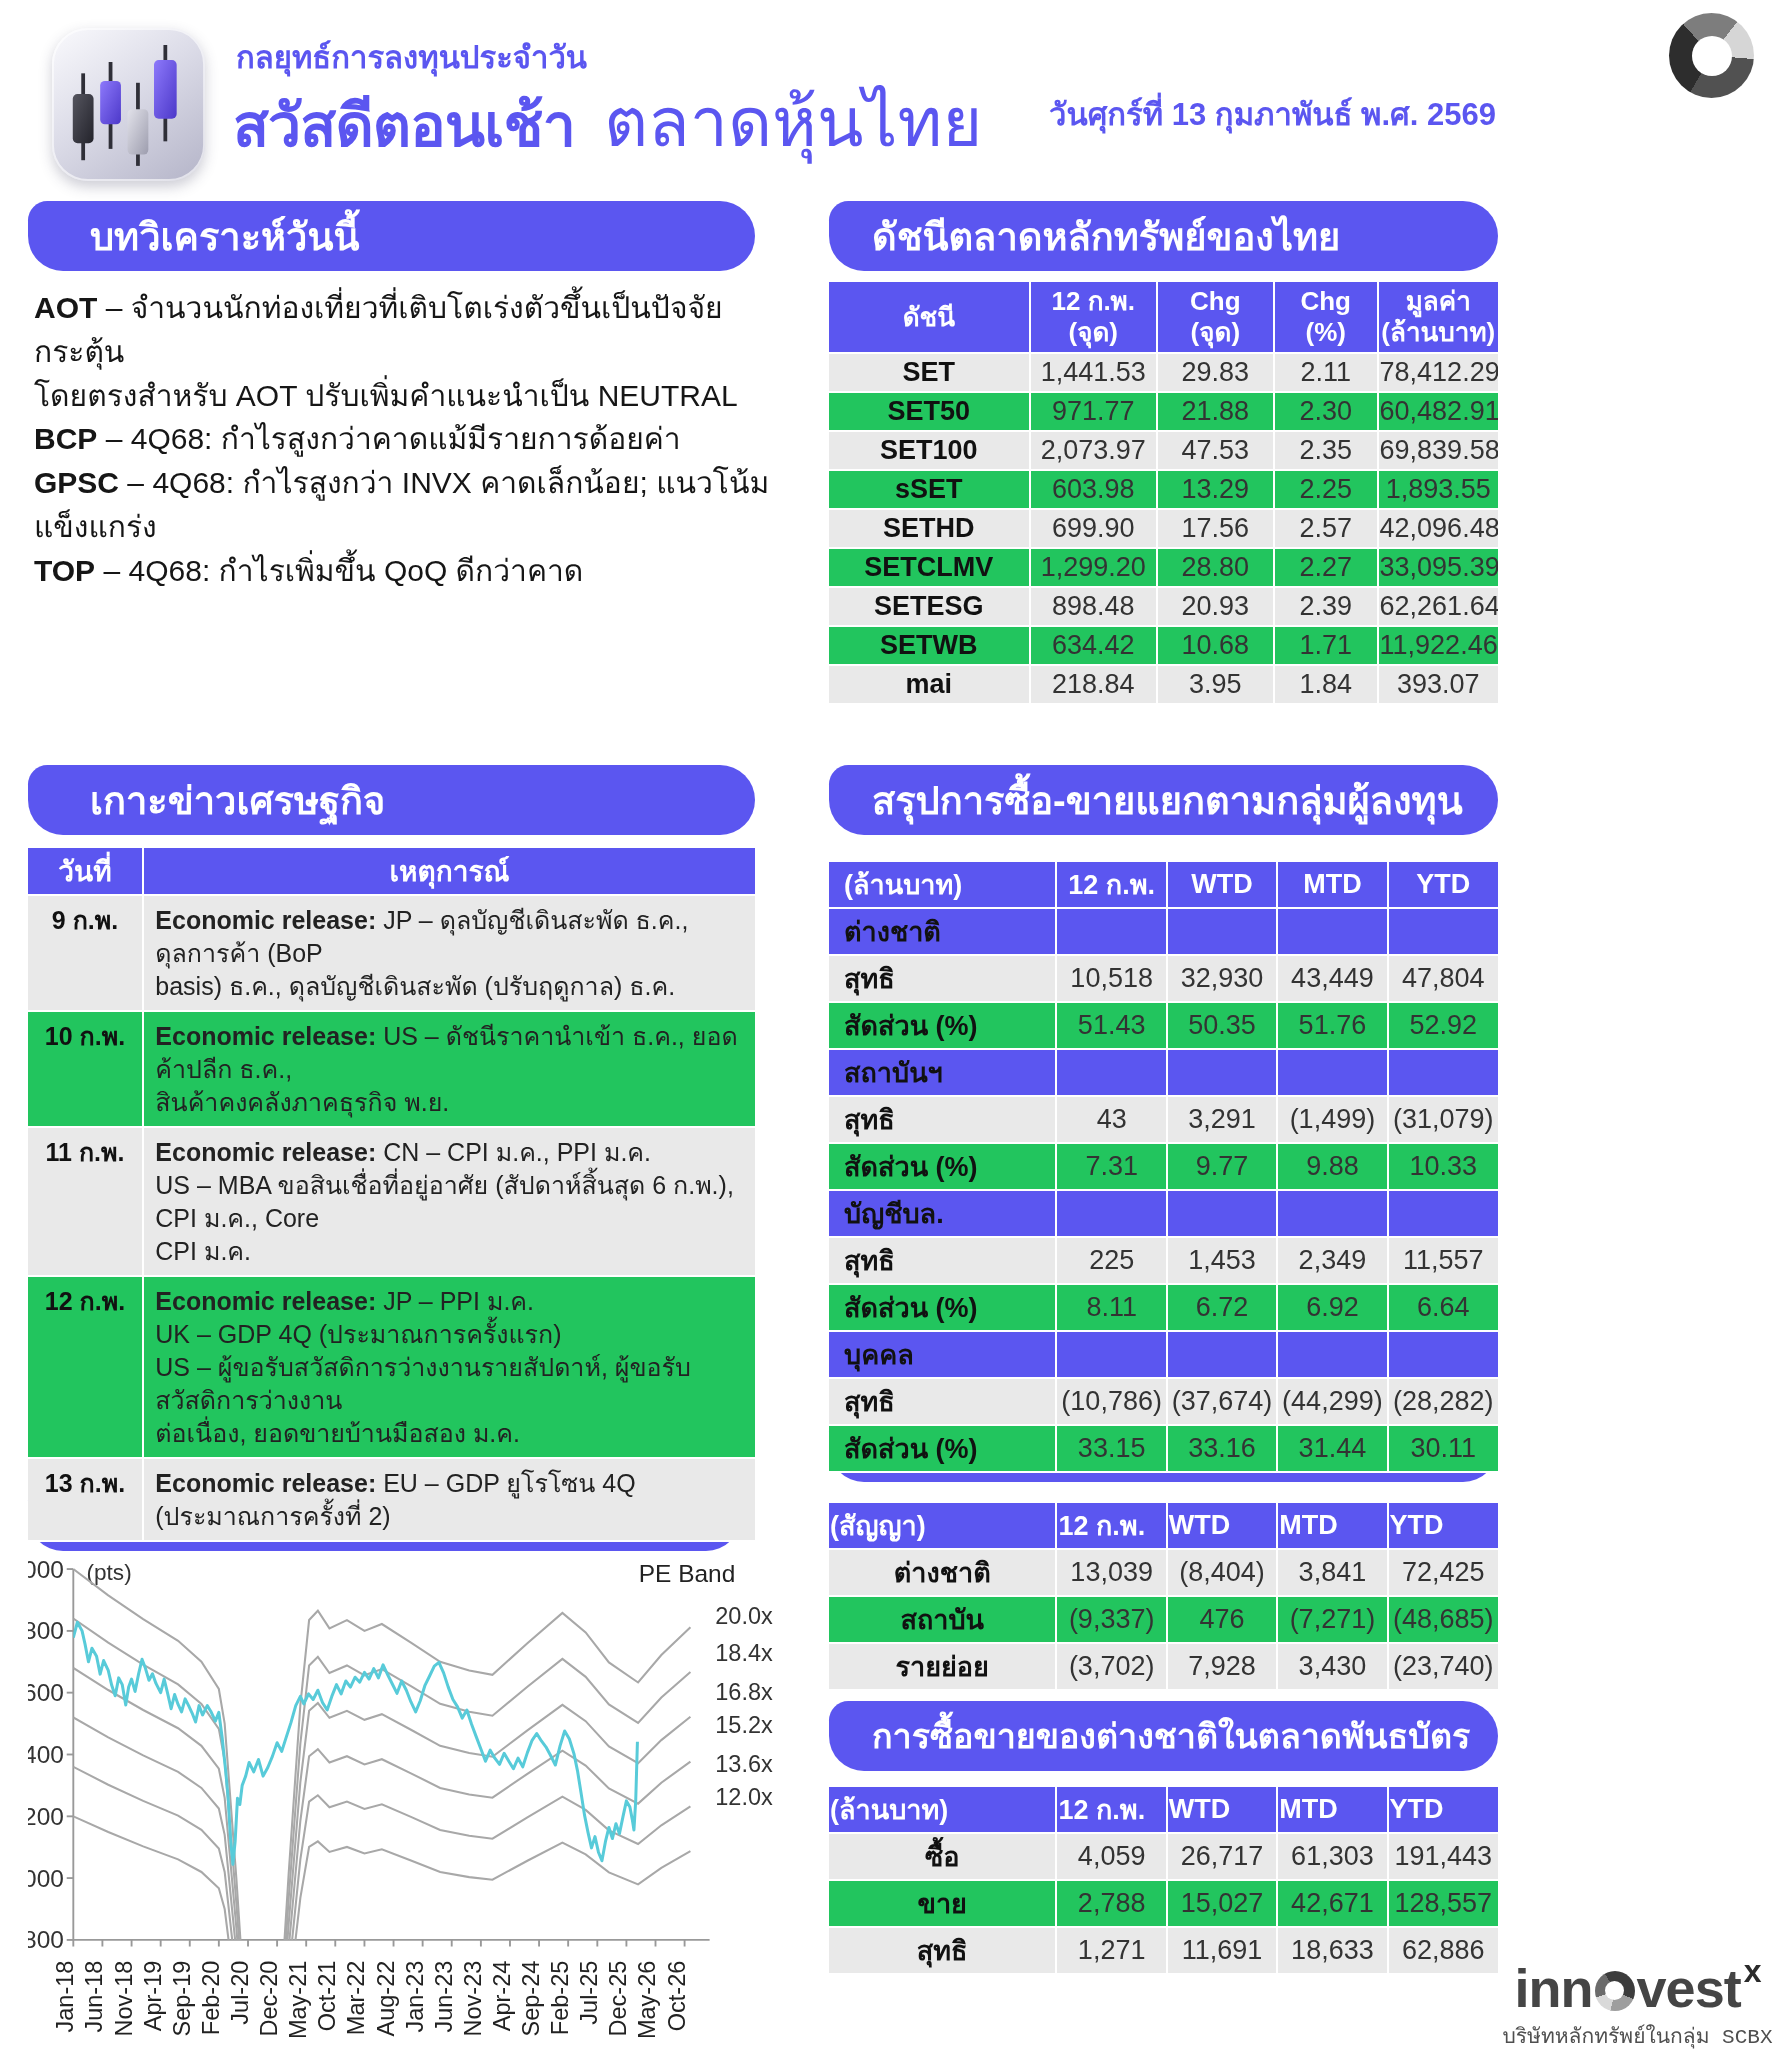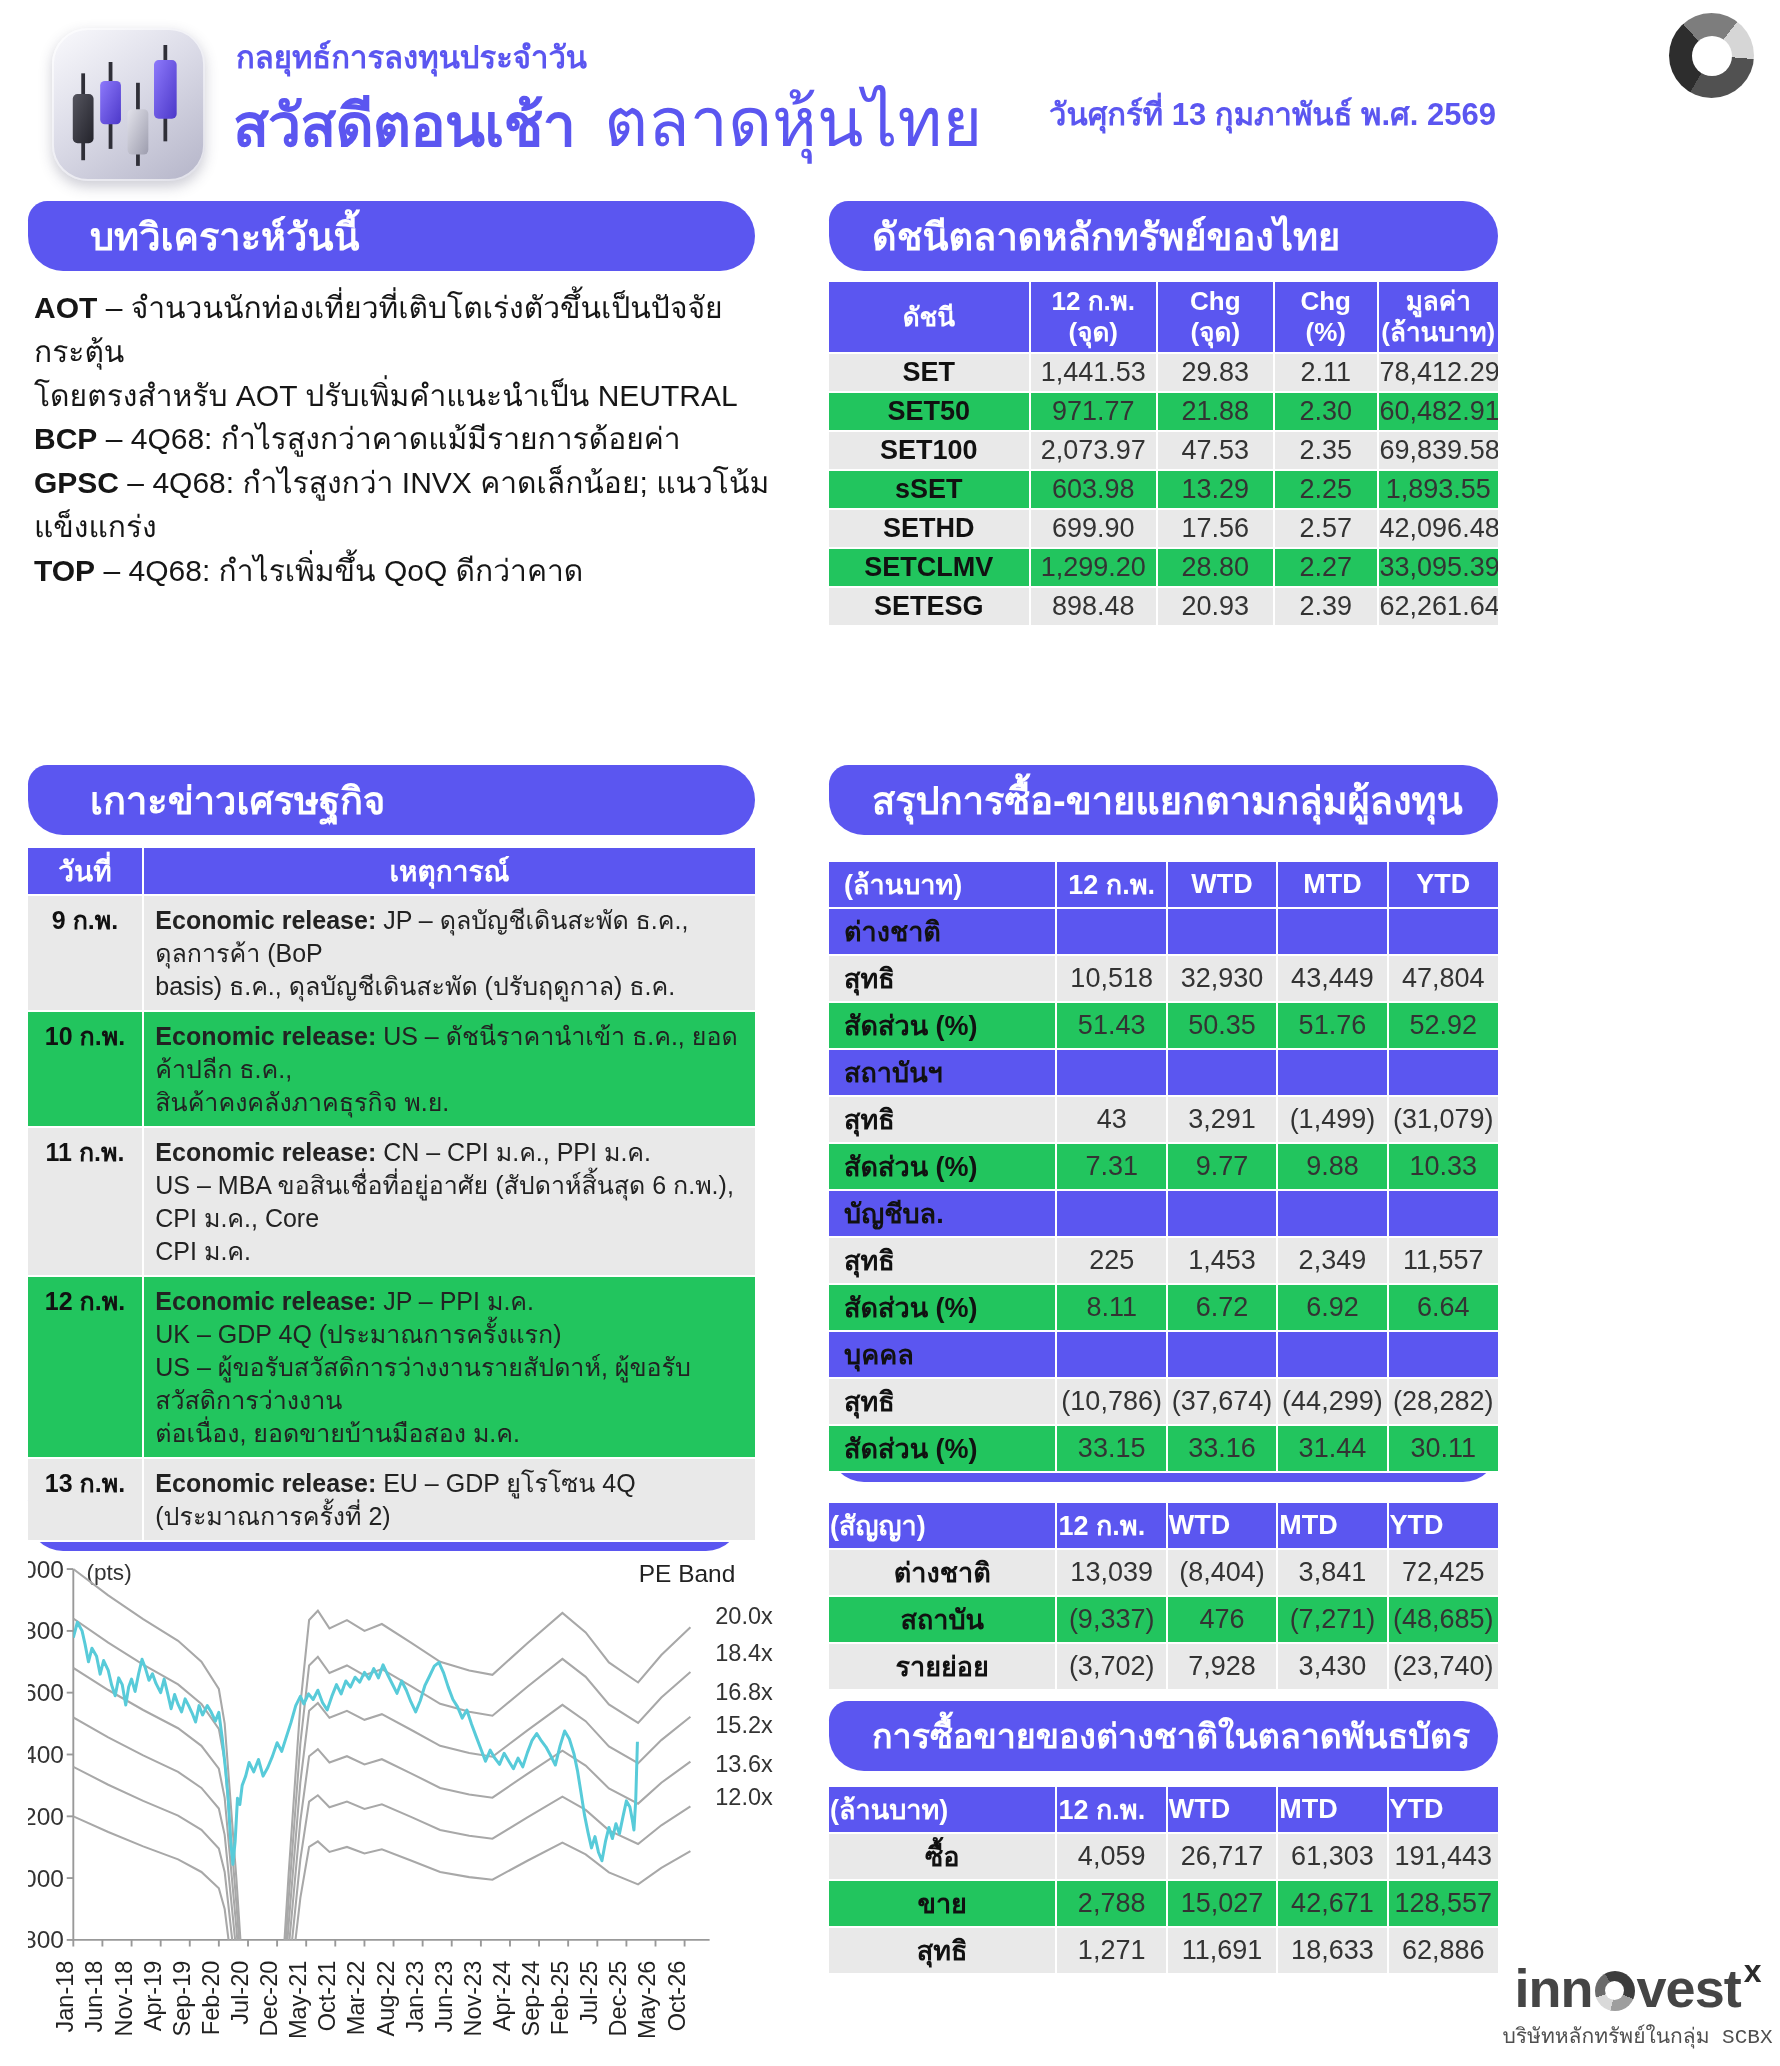--- a/index.html
+++ b/index.html
@@ -235,20 +235,34 @@
             <td class="num">28.80</td>
             <td class="num">2.27</td>
             <td class="num">33,095.39</td>
           </tr>
           <tr class="alt">
             <td class="c1">SETESG</td>
             <td class="num">898.48</td>
             <td class="num">20.93</td>
             <td class="num">2.39</td>
             <td class="num">62,261.64</td>
+          </tr>
+          <tr class="plain">
+            <td class="c1">SETWB</td>
+            <td class="num">634.42</td>
+            <td class="num">10.68</td>
+            <td class="num">1.71</td>
+            <td class="num">11,922.46</td>
+          </tr>
+          <tr class="alt">
+            <td class="c1">mai</td>
+            <td class="num">218.84</td>
+            <td class="num">3.95</td>
+            <td class="num">1.84</td>
+            <td class="num">393.07</td>
           </tr>
         </tbody>
     </table>
   </div>
 
   <div class="inv-wrap">
     <table>
       <colgroup>
           <col style="width:34%">
           <col style="width:16.5%">

